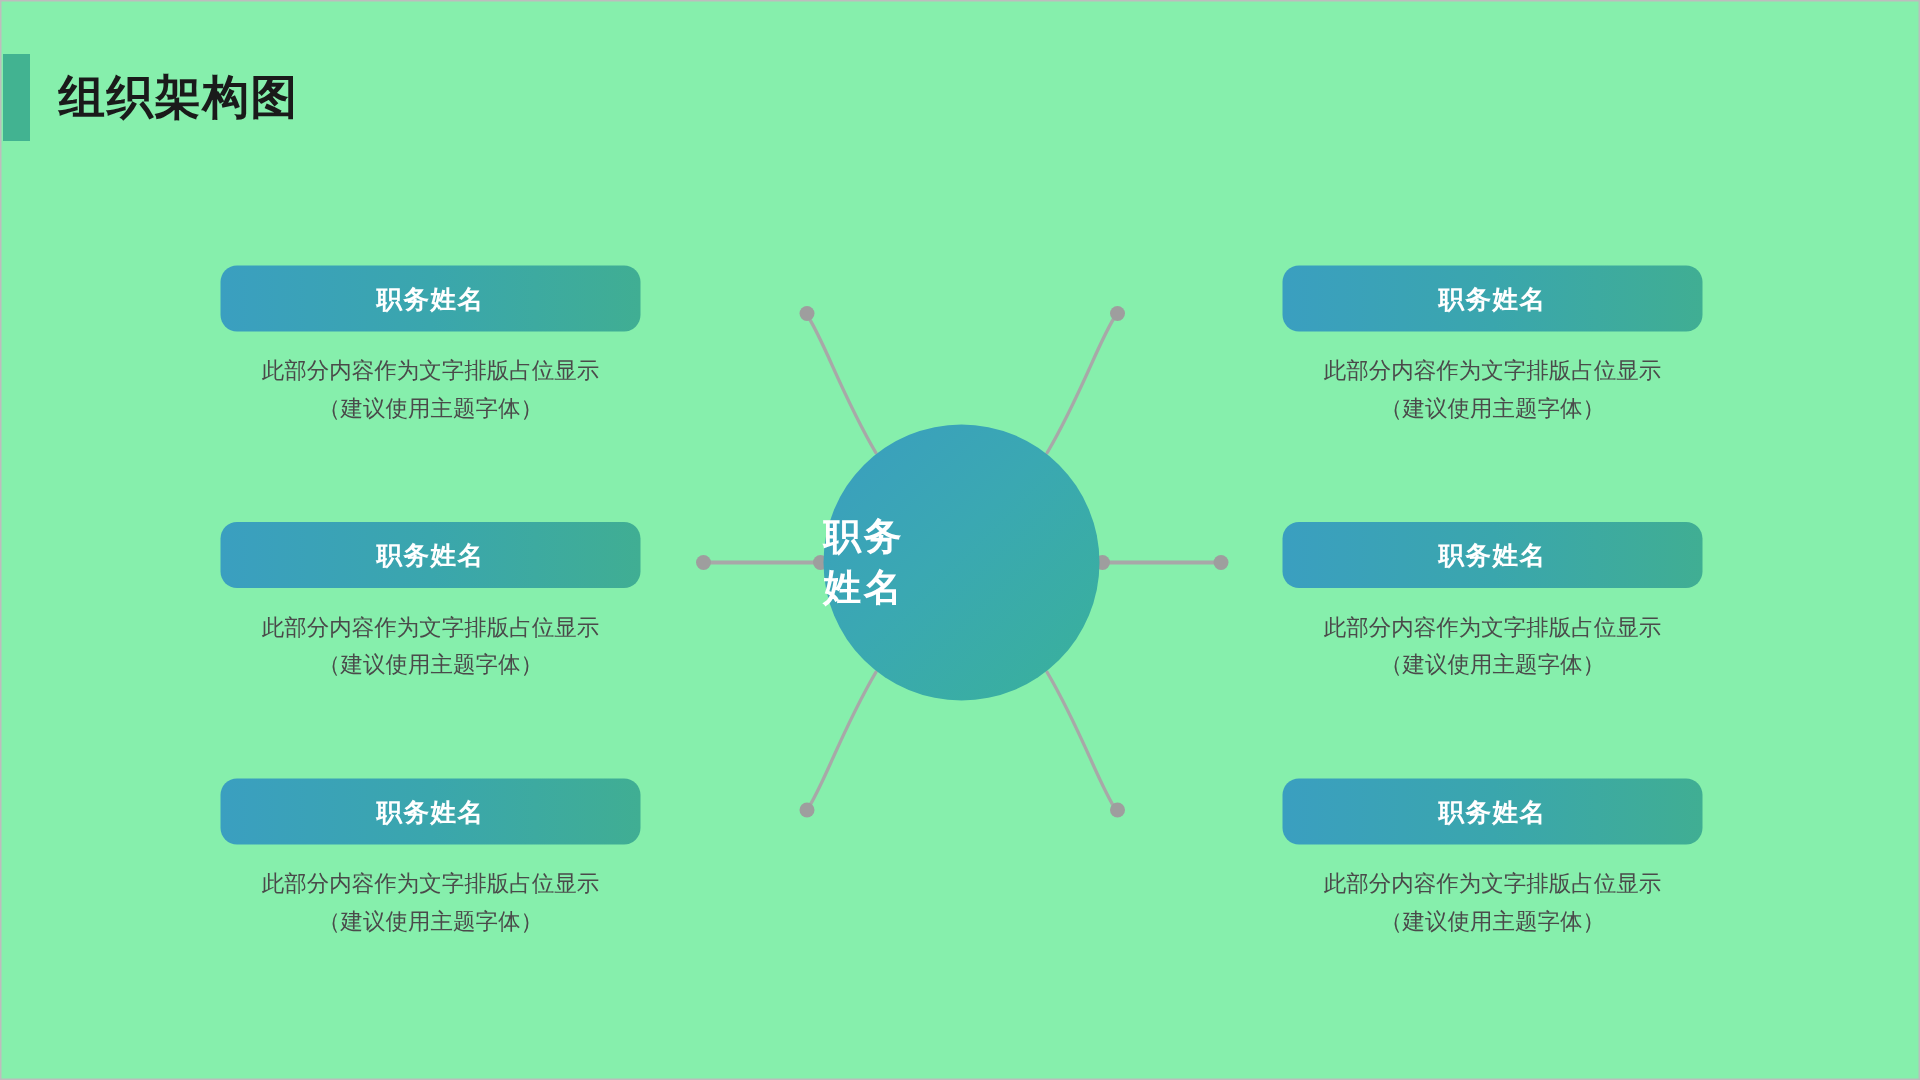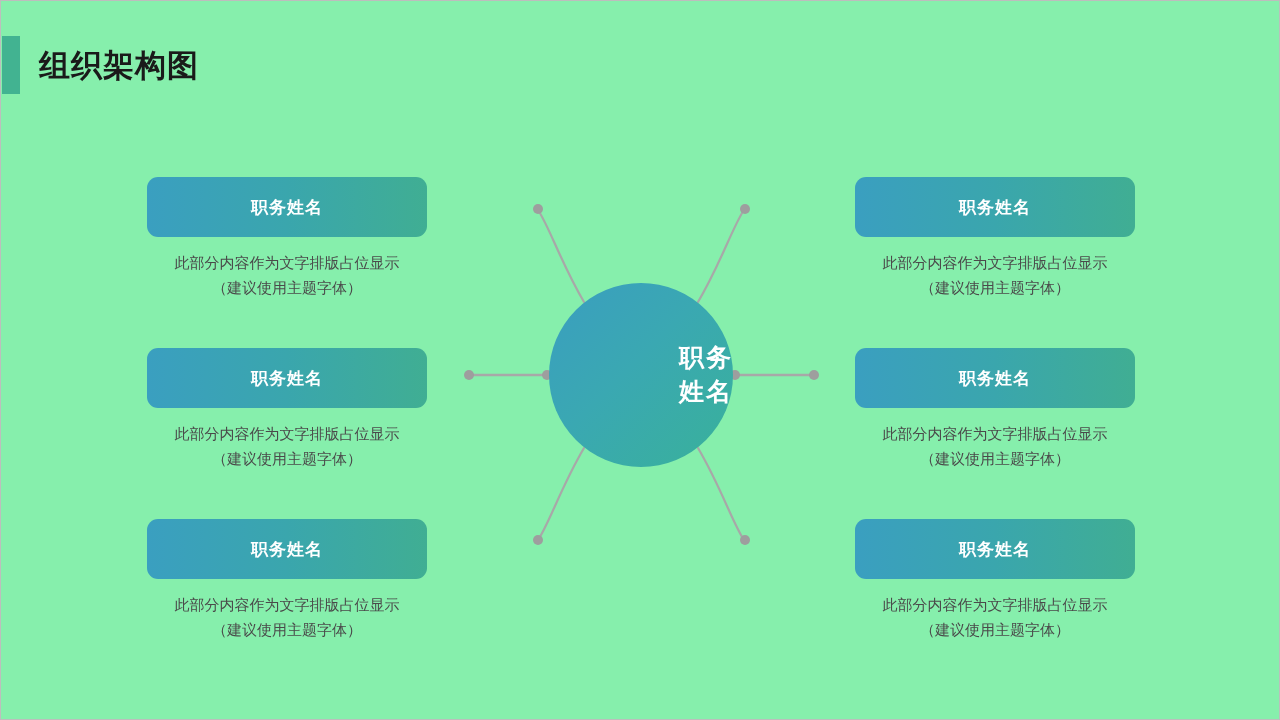--- a/index.html
+++ b/index.html
@@ -58,38 +58,38 @@
   #center-node {
     position: absolute;
     left: 548px;
     top: 282px;
     width: 184px;
     height: 184px;
     border-radius: 50%;
     background: linear-gradient(135deg, #3a9ec0 0%, #3aa8b2 45%, #39b19a 100%);
     display: flex;
     flex-direction: column;
-    align-items: flex-end;
+    align-items: flex-start;
     justify-content: center;
     color: #ffffff;
     font-size: 25px;
     font-weight: bold;
     line-height: 34px;
     letter-spacing: 2px;
     text-align: center;
   }
 
   
   .branch {
     position: absolute;
     width: 280px;
   }
   .branch-box {
     width: 280px;
-    height: 60px;
+    height: 44px;
     border-radius: 11px;
     background: linear-gradient(90deg, #3a9fc0 0%, #3aa6ad 50%, #40ae93 100%);
     display: flex;
     align-items: center;
     justify-content: center;
     color: #ffffff;
     font-size: 17px;
     font-weight: bold;
     letter-spacing: 1px;
     box-sizing: border-box;

